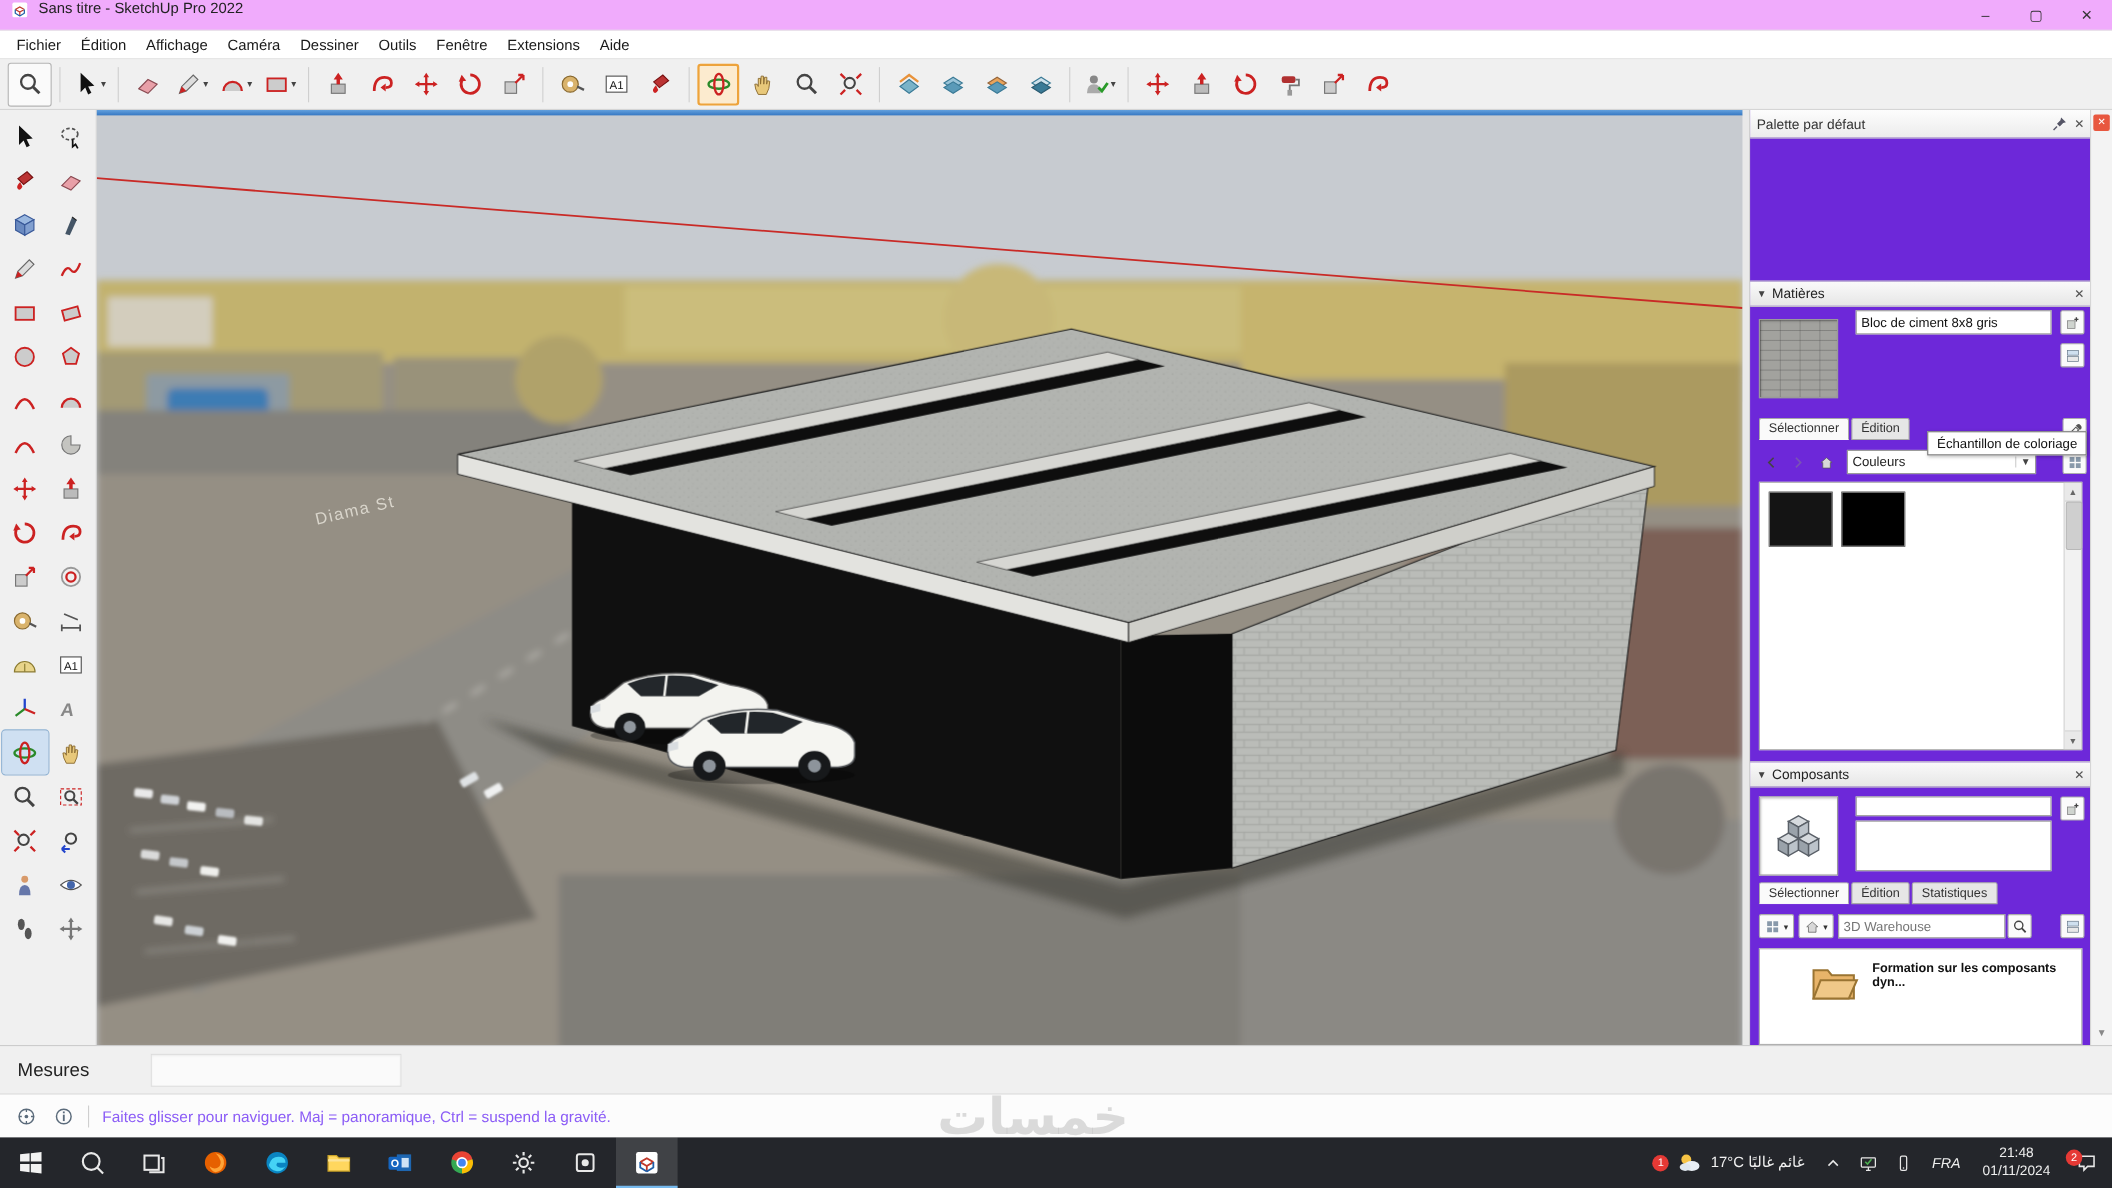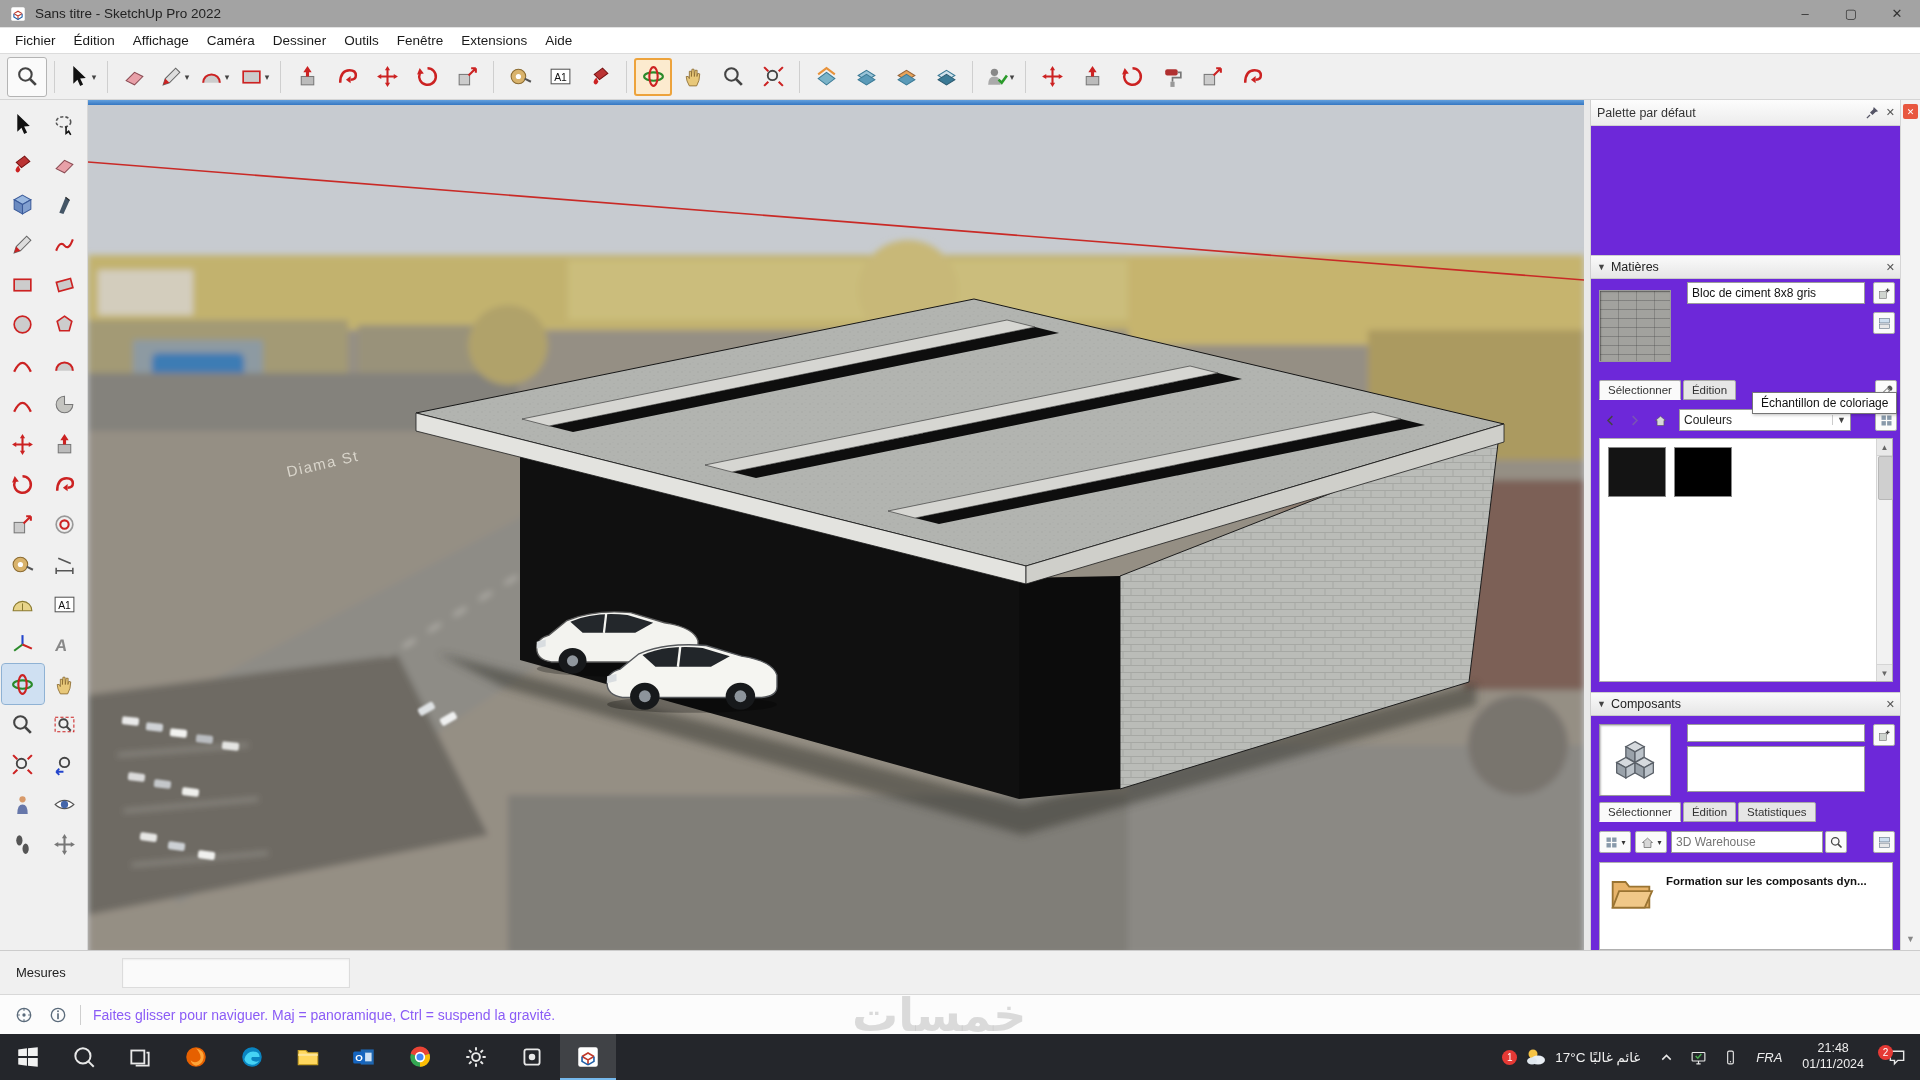--- a/index.html
+++ b/index.html
@@ -1,20 +1,20 @@
 <!DOCTYPE html>
 <html><head>
 <meta charset="utf-8">
 <style>
   html,body{margin:0;padding:0;}
   body{width:1920px;height:1080px;overflow:hidden;font-family:"Liberation Sans","DejaVu Sans",sans-serif;cursor:default;background:#e8e8e8;-webkit-font-smoothing:antialiased;}
   #screen{position:relative;width:1920px;height:1080px;background:#f0f0f0;}
 
   
-  .titlebar{height:28px;background:#a3a3a3;display:flex;align-items:center;border-bottom:1px solid #e3e3e3;box-sizing:border-box;}
+  .titlebar{height:28px;background:#f0abfc;display:flex;border-bottom:1px solid #e3e3e3;box-sizing:border-box;}
   .titlebar .appicon{width:18px;height:18px;margin:0 8px 0 9px;}
   .titlebar .appicon svg{width:18px;height:18px;display:block;}
   .title-text{font-size:13.5px;color:#222;}
   .win-controls{margin-left:auto;display:flex;height:100%;}
   .win-btn{width:46px;height:100%;display:flex;align-items:center;justify-content:center;font-size:13px;color:#333;}
 
   
   .menubar{height:26px;background:#ffffff;display:flex;align-items:center;padding-left:6px;border-bottom:1px solid #dcdcdc;box-sizing:border-box;}
   .menu-item{padding:0 9px;font-size:13.5px;color:#1a1a1a;line-height:26px;}
 
@@ -65,33 +65,33 @@
   .tab.active{background:#fafafa;border-bottom-color:#fafafa;}
   .pselect{position:absolute;border:1px solid #9b9b9b;background:#fff;display:flex;align-items:center;font-size:12px;padding:0 4px;box-sizing:border-box;}
   .pselect .sel-caret{margin-left:auto;font-size:9px;color:#444;border-left:1px solid #ccc;padding-left:4px;}
   .swatchlist{position:absolute;background:#fff;border:1px solid #b0b0b0;box-sizing:border-box;}
   .swatch{position:absolute;box-sizing:border-box;}
   .inner-scroll{position:absolute;right:0;top:0;width:16px;height:100%;background:#f2f2f2;border-left:1px solid #d5d5d5;box-sizing:border-box;}
   .inner-scroll .sarrow{height:16px;display:flex;align-items:center;justify-content:center;font-size:8px;color:#666;background:#e9e9e9;border-bottom:1px solid #d5d5d5;}
   .inner-scroll .sarrow.bottom{position:absolute;bottom:0;width:100%;border-top:1px solid #d5d5d5;border-bottom:none;}
   .inner-scroll .sthumb{position:absolute;top:17px;left:1px;width:13px;height:42px;background:#cfcfcf;border:1px solid #b8b8b8;border-radius:2px;}
   .tooltip{position:absolute;left:1752px;top:392px;background:#ffffff;border:1px solid #767676;padding:3px 8px;font-size:12px;color:#111;white-space:nowrap;box-shadow:1px 1px 3px rgba(0,0,0,.25);z-index:40;}
-  .complist{position:absolute;background:#fff;border:1px solid #b0b0b0;box-sizing:border-box;overflow:hidden;}
+  .complist{position:absolute;background:#fff;border:1px solid #b0b0b0;box-sizing:border-box;overflow:hidden;padding-left:36px;}
   .comp-item{display:flex;padding:8px 6px;}
   .comp-item svg{width:50px;height:44px;flex:none;}
   .comp-item .ci-label{font-size:11.5px;font-weight:bold;color:#111;margin:4px 0 0 10px;}
 
   
   .tray-strip{width:20px;background:#f3f3f3;border-left:1px solid #d5d5d5;box-sizing:border-box;position:relative;}
   .tray-close{position:absolute;top:4px;left:2px;width:15px;height:15px;background:#e8573f;color:#fff;font-size:9px;display:flex;align-items:center;justify-content:center;border-radius:2px;}
   .tray-caret{position:absolute;bottom:6px;left:0;width:100%;text-align:center;font-size:9px;color:#888;}
 
   
   .measurebar{height:44px;background:#f0f0f0;border-top:1px solid #cccccc;display:flex;align-items:center;box-sizing:border-box;}
-  .measure-label{font-size:13px;color:#222;margin-left:16px;}
+  .measure-label{font-size:17px;color:#222;margin-left:16px;}
   .measure-field{margin-left:56px;width:226px;height:28px;background:#fafafa;border:1px solid #dcdcdc;box-shadow:inset 0 1px 2px rgba(0,0,0,.06);}
   .statusbar{height:40px;background:#fcfcfc;border-top:1px solid #d8d8d8;display:flex;align-items:center;box-sizing:border-box;}
   .statusbar .sb-icon{width:20px;height:20px;margin-left:14px;}
   .statusbar .sb-icon svg{width:20px;height:20px;}
   .sb-sep{width:1px;height:20px;background:#cfcfcf;margin:0 12px;}
   .sb-text{font-size:14px;color:#8b5cf6;}
 
   
   .taskbar{height:46px;background:#24262b;display:flex;align-items:stretch;color:#eee;}
   .tb-app{width:56px;display:flex;align-items:center;justify-content:center;position:relative;}

